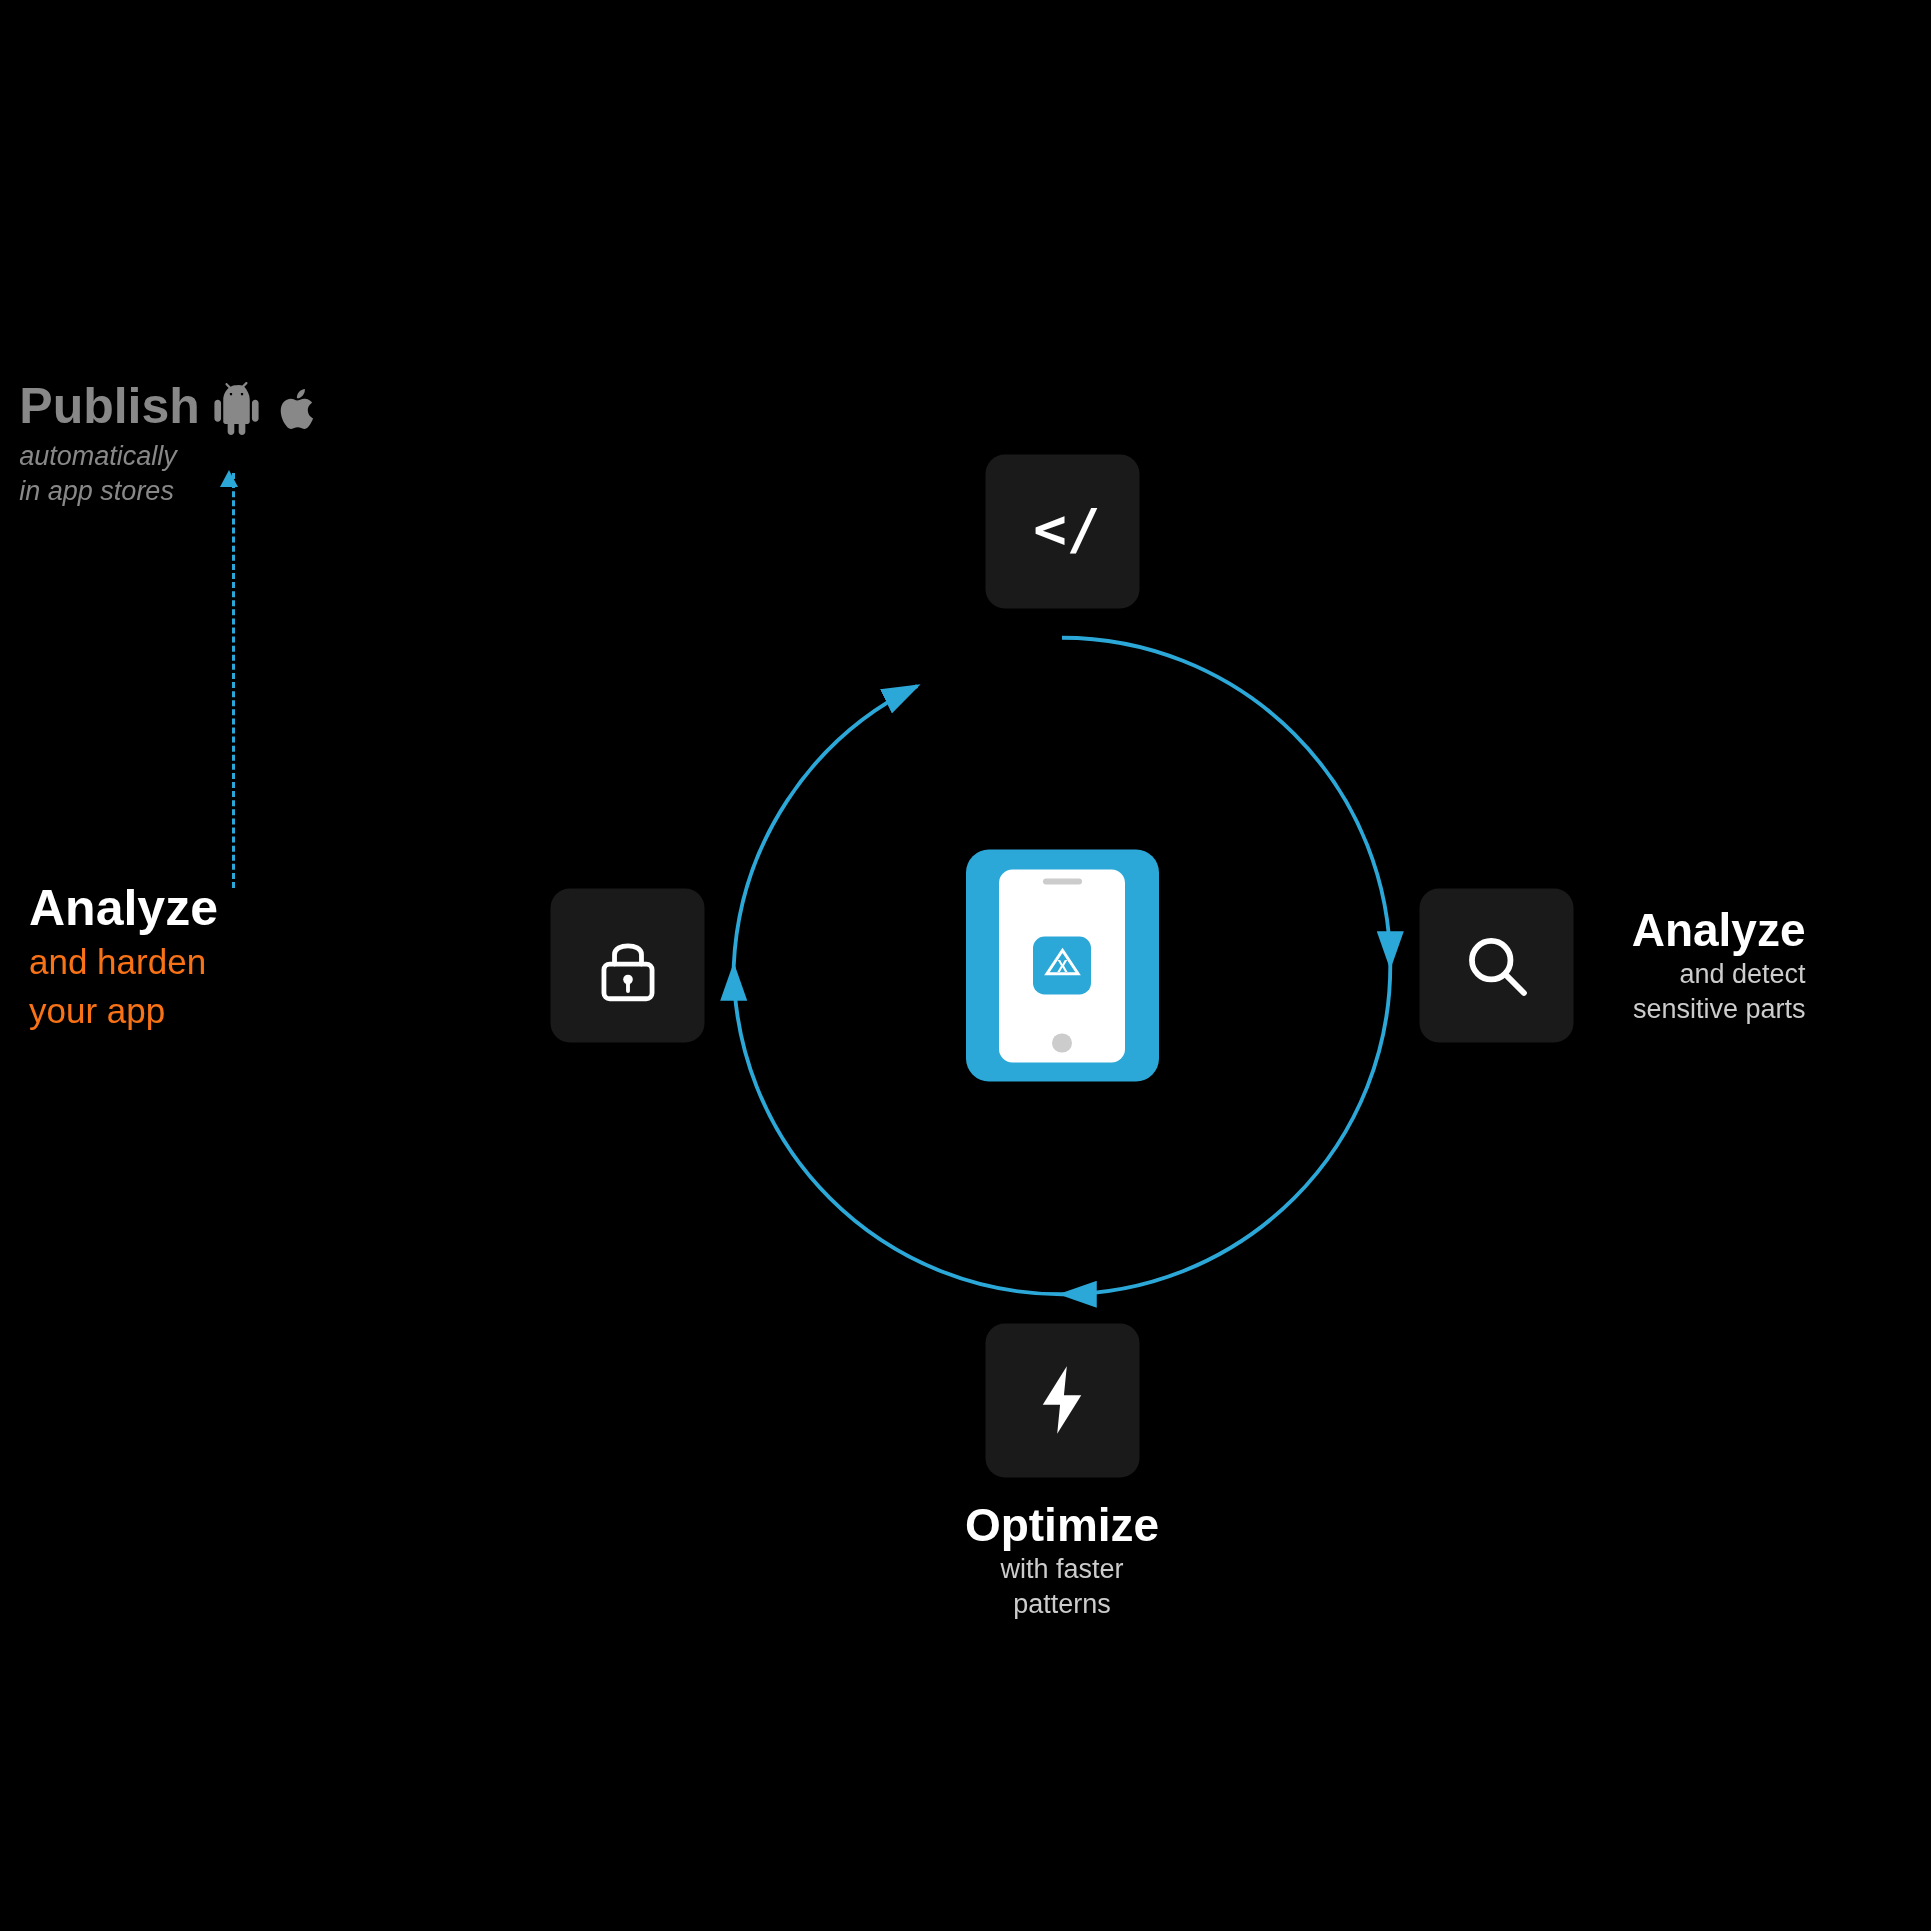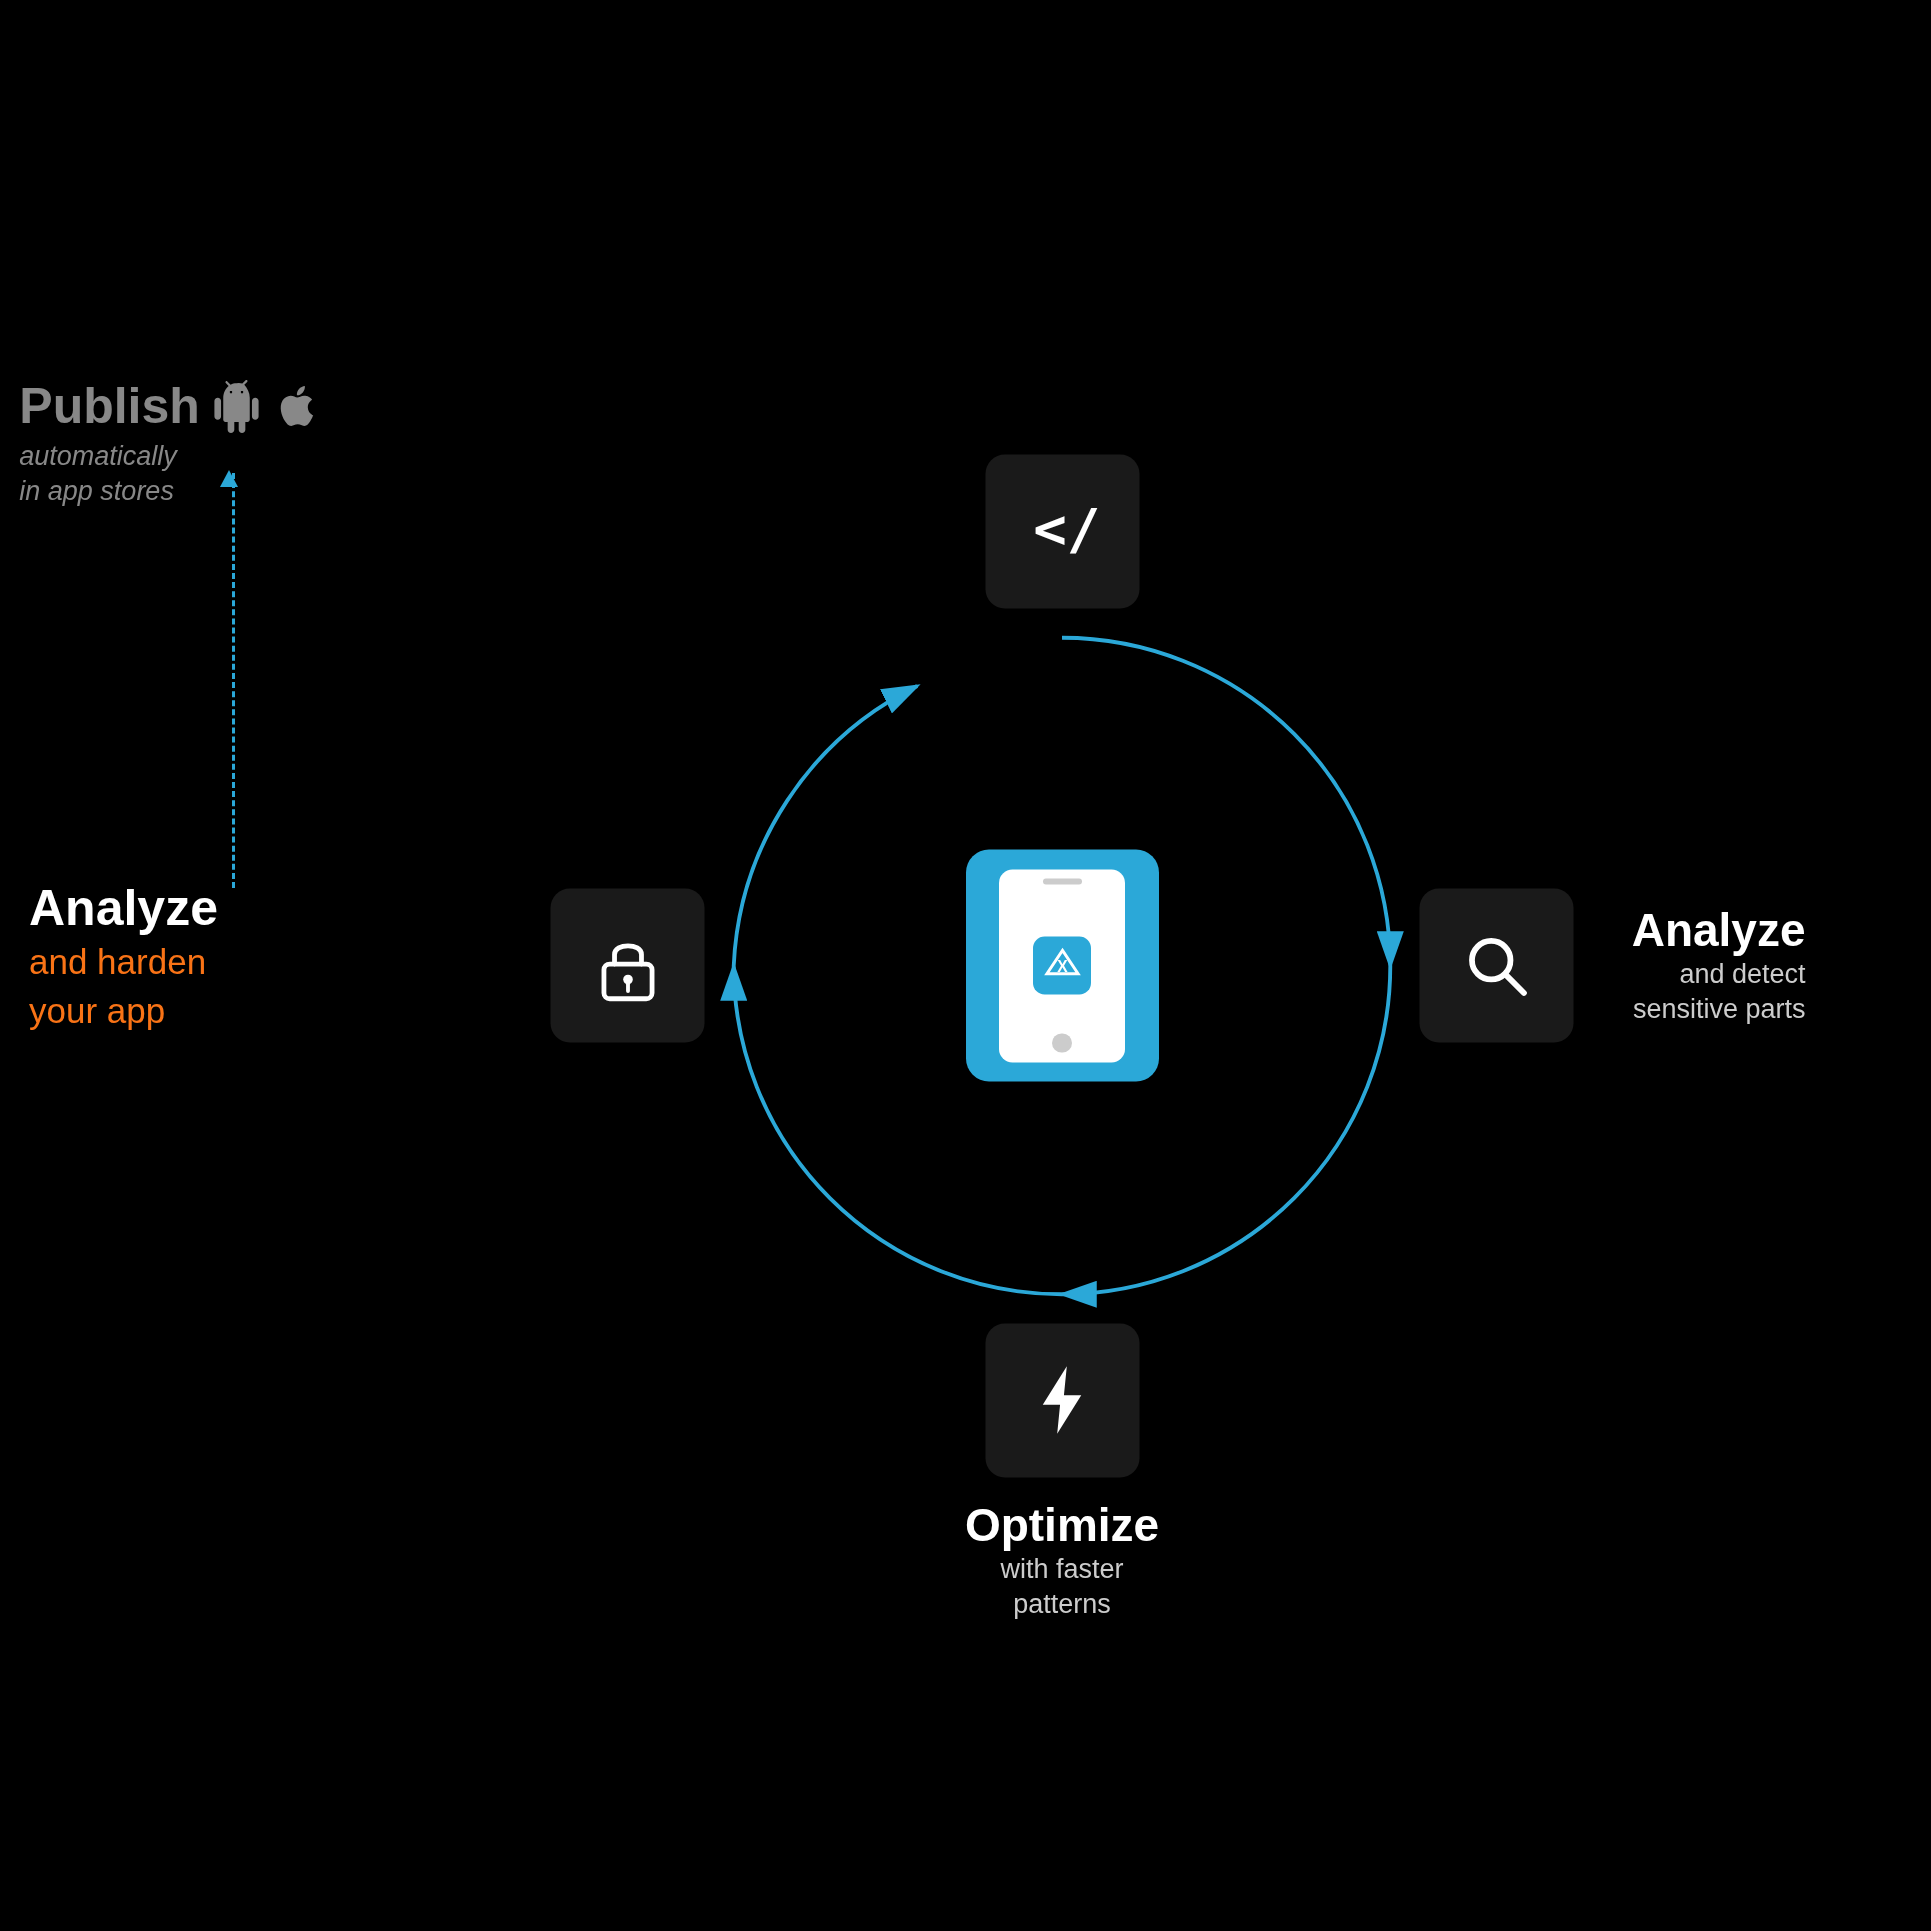--- a/index.html
+++ b/index.html
@@ -221,21 +221,21 @@
       height: 0;
       border-left: 9.7px solid transparent;
       border-right: 9.7px solid transparent;
       border-bottom: 17.4px solid #2ba8d8;
     }
   </style>
 </head>
 <body>
 
 <div class="label-publish">
-  <div style="display:flex; align-items:center; gap:10px;">
+  <div style="display:flex; align-items:flex-end; gap:10px;">
     <span class="label-title">Publish</span>
     <span class="store-icons">
 
       <svg width="53" height="53" viewBox="0 0 24 24" fill="#888">
         <path d="M6 18c0 .55.45 1 1 1h1v3.5c0 .83.67 1.5 1.5 1.5s1.5-.67 1.5-1.5V19h2v3.5c0 .83.67 1.5 1.5 1.5s1.5-.67 1.5-1.5V19h1c.55 0 1-.45 1-1V8H6v10zM3.5 8C2.67 8 2 8.67 2 9.5v7c0 .83.67 1.5 1.5 1.5S5 17.33 5 16.5v-7C5 8.67 4.33 8 3.5 8zm17 0c-.83 0-1.5.67-1.5 1.5v7c0 .83.67 1.5 1.5 1.5s1.5-.67 1.5-1.5v-7c0-.83-.67-1.5-1.5-1.5zm-4.97-5.84l1.3-1.3c.2-.2.2-.51 0-.71-.2-.2-.51-.2-.71 0l-1.48 1.48A5.84 5.84 0 0 0 12 1.5c-.96 0-1.86.23-2.66.63L7.85.65c-.2-.2-.51-.2-.71 0-.2.2-.2.51 0 .71l1.31 1.31C7.08 3.78 6 5.76 6 8h12c0-2.24-1.08-4.22-2.47-5.84zM10 6H9V5h1v1zm5 0h-1V5h1v1z"></path>
       </svg>
 
       <svg width="48" height="48" viewBox="0 0 24 24" fill="#888">
         <path d="M18.71 19.5c-.83 1.24-1.71 2.45-3.05 2.47-1.34.03-1.77-.79-3.29-.79-1.53 0-2 .77-3.27.82-1.31.05-2.3-1.32-3.14-2.53C4.25 17 2.94 12.45 4.7 9.39c.87-1.52 2.43-2.48 4.12-2.51 1.28-.02 2.5.87 3.29.87.78 0 2.26-1.07 3.8-.91.65.03 2.47.26 3.64 1.98-.09.06-2.17 1.28-2.15 3.81.03 3.02 2.65 4.03 2.68 4.04-.03.07-.42 1.44-1.38 2.83M13 3.5c.73-.83 1.94-1.46 2.94-1.5.13 1.17-.34 2.35-1.04 3.19-.69.85-1.83 1.51-2.95 1.42-.15-1.15.41-2.35 1.05-3.11z"></path>
       </svg>

